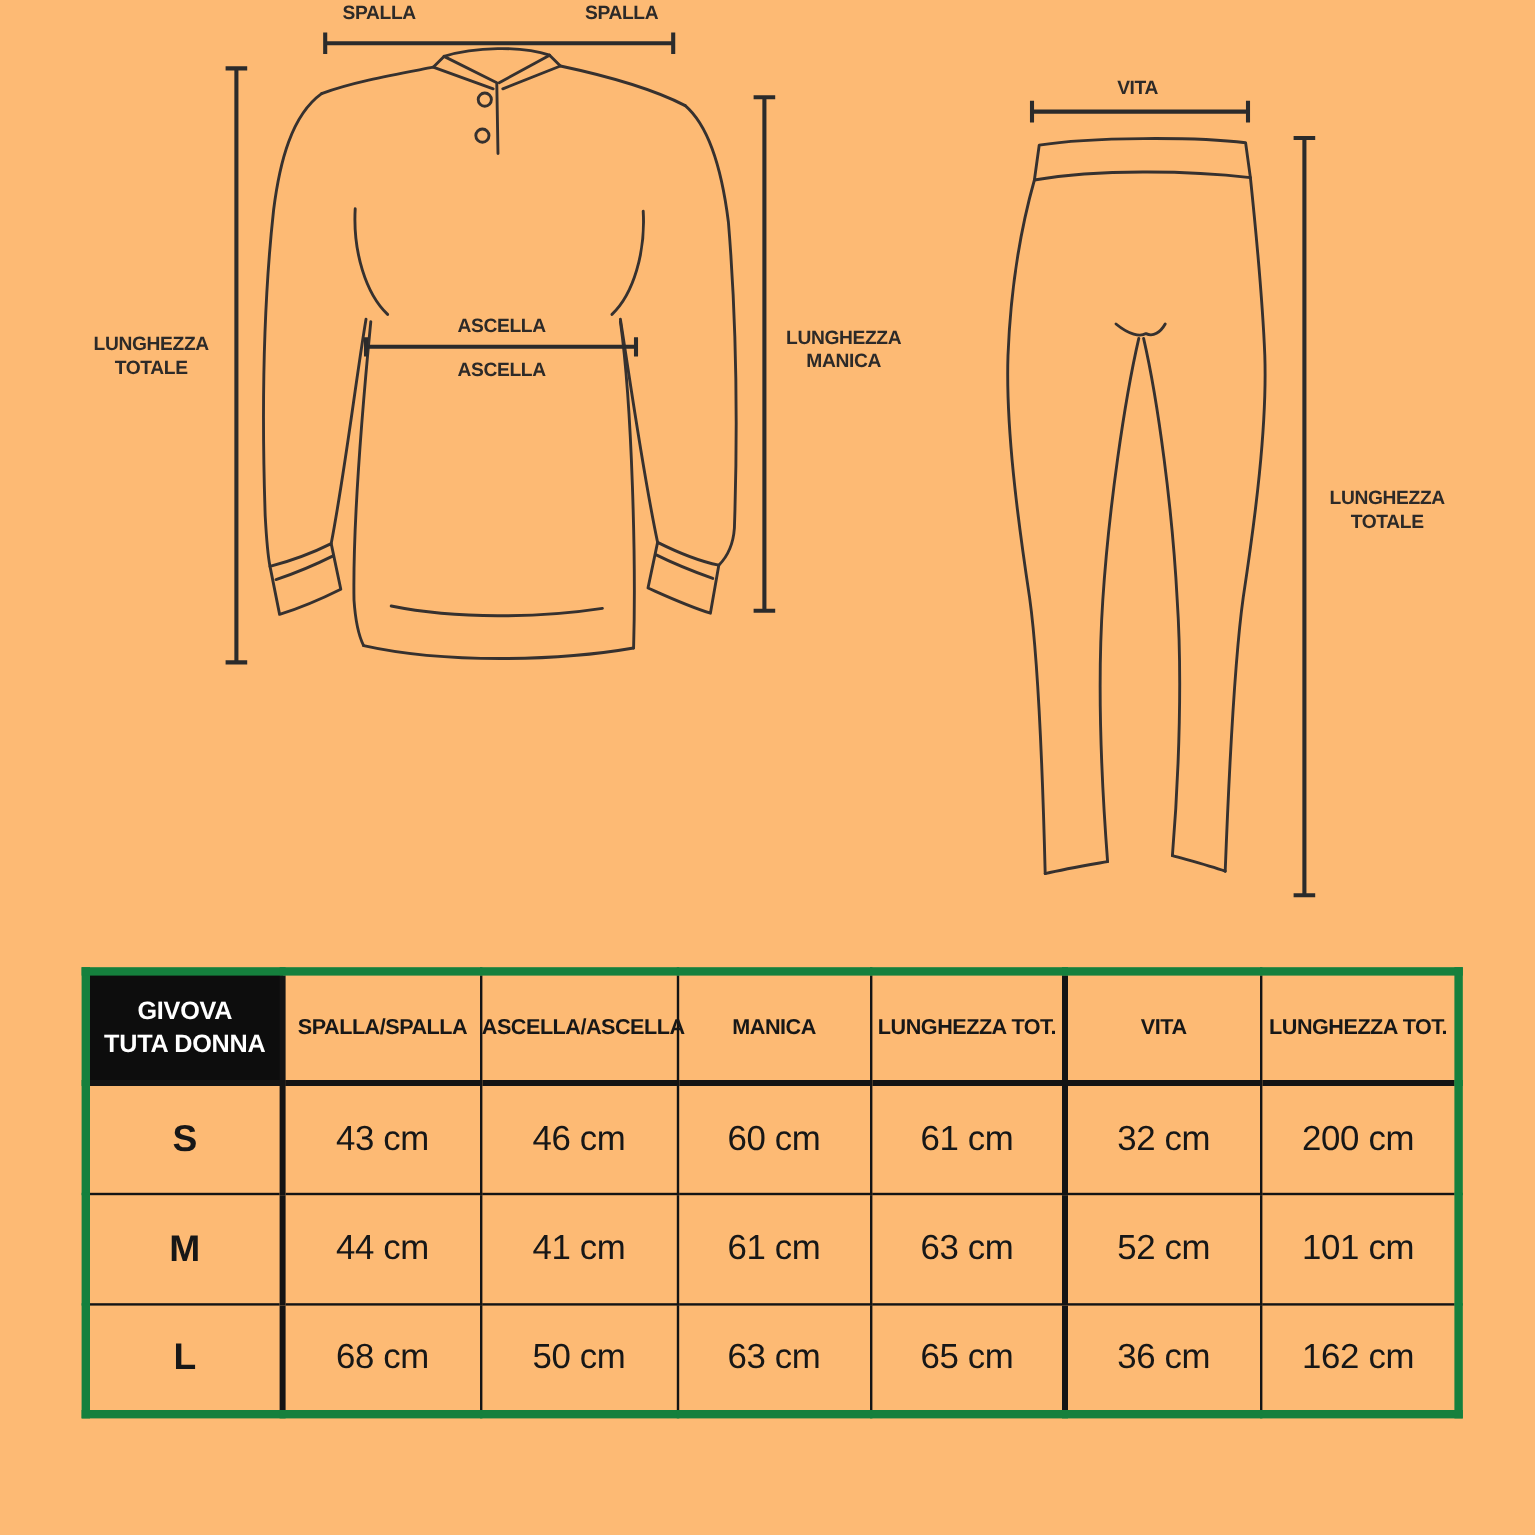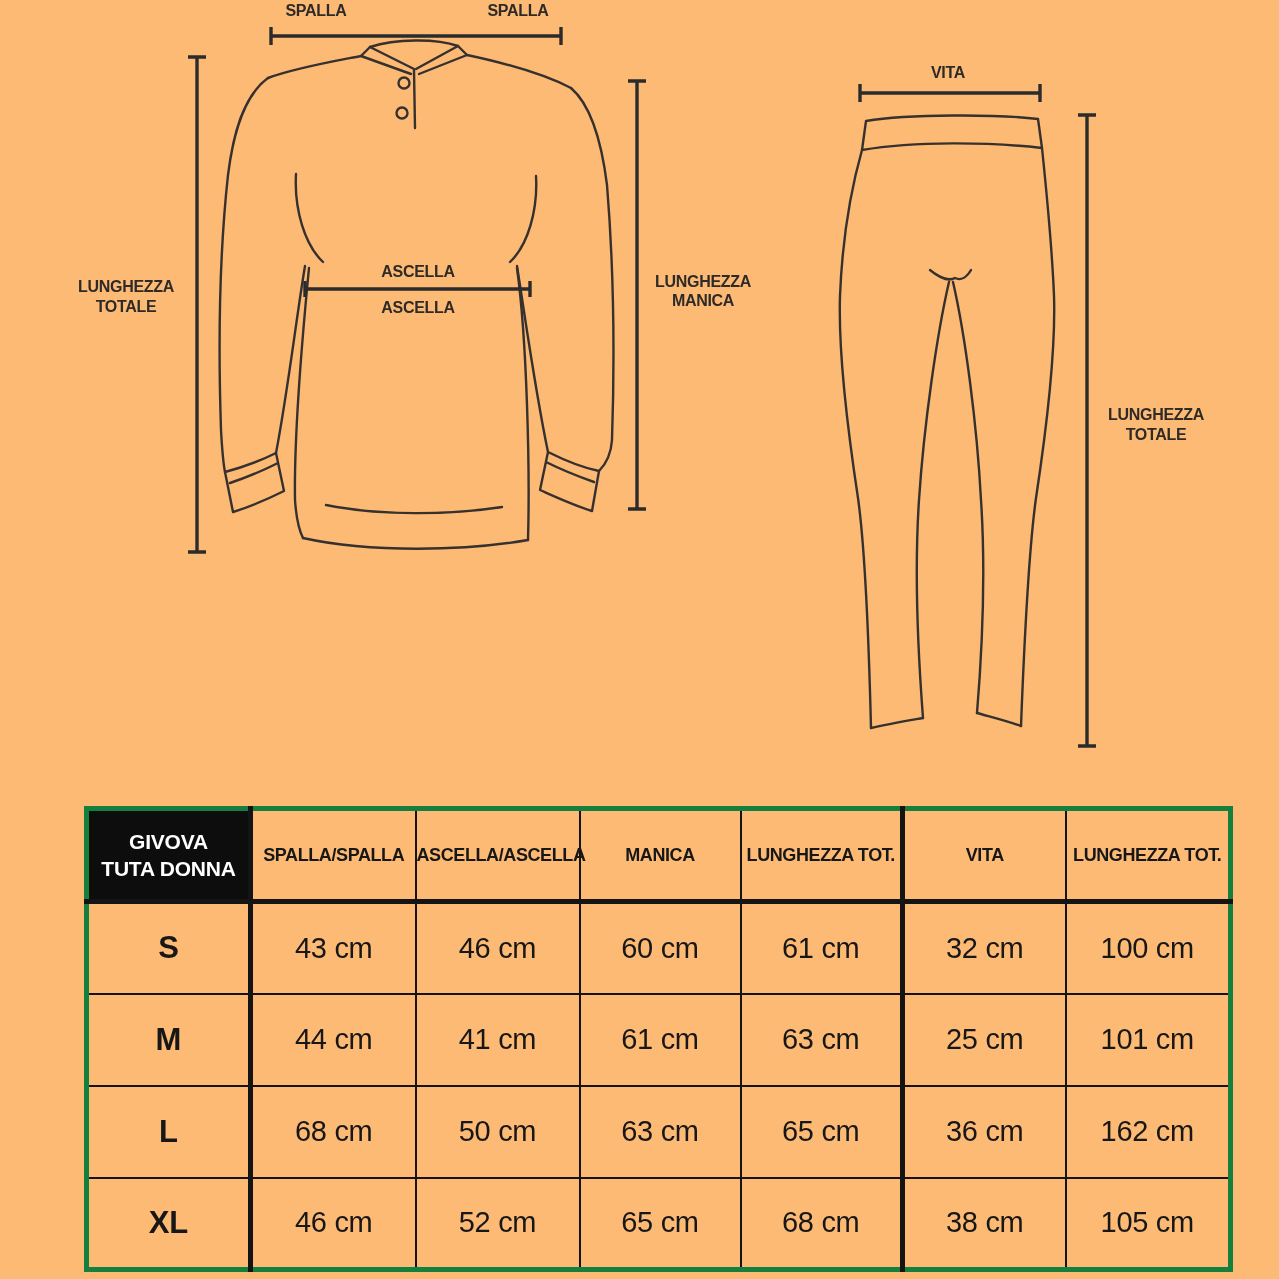--- a/index.html
+++ b/index.html
@@ -8,23 +8,23 @@
     font-family:"Liberation Sans", sans-serif; overflow:hidden;
   }
   .diagram-svg { position:absolute; left:0; top:0; }
 
   .meas-label {
     font-family:"Liberation Sans", sans-serif;
     font-weight:bold; font-size:16px; fill:#2d2a28; letter-spacing:-0.3px;
   }
 
   .size-table {
-    position:absolute; left:84px; top:806px; width:1144px;
+    position:absolute; left:68px; top:806px; width:1144px;
     border-collapse:collapse; table-layout:fixed;
-    border:5px solid #15803d;
+    border:7px solid #15803d;
   }
   .size-table th, .size-table td {
     border:2px solid #141414; text-align:center; vertical-align:middle;
     padding:0; color:#171717;
   }
   .size-table thead tr { height:93px; }
   .size-table tbody tr { height:92px; }
   .size-table thead th { border-bottom-width:5px; }
   .v-thick { border-right-width:5px !important; }
   .brand-cell {
@@ -131,45 +131,36 @@
       </tr>
     </thead>
     <tbody>
       <tr>
         <td class="size-cell v-thick">S</td>
         <td class="val-cell">43 cm</td>
         <td class="val-cell">46 cm</td>
         <td class="val-cell">60 cm</td>
         <td class="val-cell v-thick">61 cm</td>
         <td class="val-cell">32 cm</td>
-        <td class="val-cell">100 cm</td>
+        <td class="val-cell">200 cm</td>
       </tr>
       <tr>
         <td class="size-cell v-thick">M</td>
         <td class="val-cell">44 cm</td>
         <td class="val-cell">41 cm</td>
         <td class="val-cell">61 cm</td>
         <td class="val-cell v-thick">63 cm</td>
-        <td class="val-cell">25 cm</td>
+        <td class="val-cell">52 cm</td>
         <td class="val-cell">101 cm</td>
       </tr>
       <tr>
         <td class="size-cell v-thick">L</td>
         <td class="val-cell">68 cm</td>
         <td class="val-cell">50 cm</td>
         <td class="val-cell">63 cm</td>
         <td class="val-cell v-thick">65 cm</td>
         <td class="val-cell">36 cm</td>
         <td class="val-cell">162 cm</td>
       </tr>
-      <tr>
-        <td class="size-cell v-thick">XL</td>
-        <td class="val-cell">46 cm</td>
-        <td class="val-cell">52 cm</td>
-        <td class="val-cell">65 cm</td>
-        <td class="val-cell v-thick">68 cm</td>
-        <td class="val-cell">38 cm</td>
-        <td class="val-cell">105 cm</td>
-      </tr>
     </tbody>
   </table>
 
 </div>
 
 </body></html>

